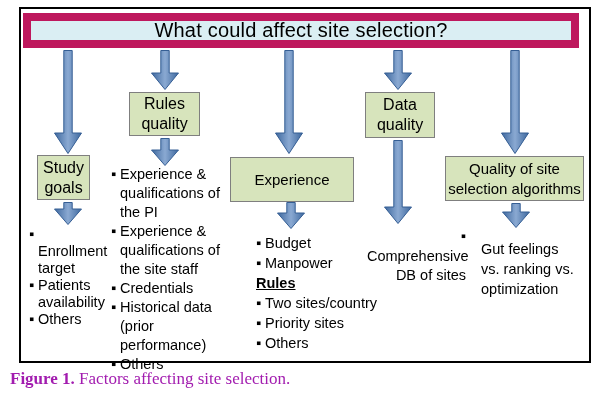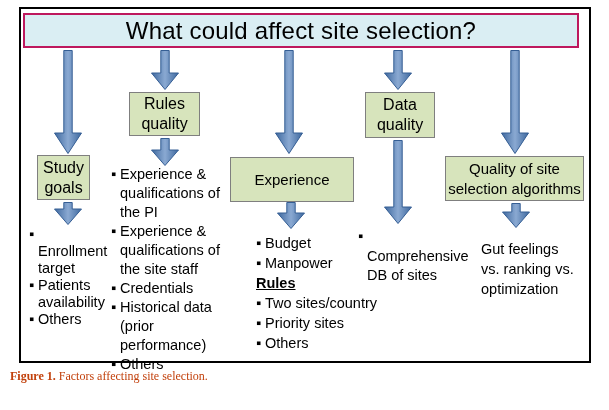--- a/index.html
+++ b/index.html
@@ -6,23 +6,23 @@
   .stage{
     position:relative;width:609px;height:410px;background:#ffffff;
     font-family:"Liberation Sans",sans-serif;color:#000;overflow:hidden;
   }
   .frame{
     position:absolute;left:19px;top:7px;width:572px;height:356px;
     border:2px solid #000;background:#fff;box-sizing:border-box;
   }
   .header-box{
     position:absolute;left:2px;top:4px;width:556px;height:35px;
-    background:#daeef3;border:2px solid #be185d;box-sizing:border-box;
+    background:#daeef3;border:8px solid #be185d;box-sizing:border-box;
     display:flex;align-items:center;justify-content:center;
-    font-size:24px;letter-spacing:0.2px;
+    font-size:20px;letter-spacing:0.2px;
   }
   .gbox{
     position:absolute;background:#d7e4bc;border:1.5px solid #7f7f7f;box-sizing:border-box;
     display:flex;flex-direction:column;align-items:center;justify-content:center;
     text-align:center;font-size:16px;line-height:20px;
   }
   .gbox .bl{white-space:nowrap;}
   .gbox.small{font-size:15px;line-height:20px;}
   .box-study{left:16px;top:146px;width:53px;height:45px;}
   .box-sites{left:108px;top:83px;width:71px;height:44px;}
@@ -34,26 +34,26 @@
     position:absolute;font-size:14.5px;
   }
   .blist ul{list-style:none;margin:0;padding:0;}
   .blist li{padding-left:9px;text-indent:-9px;}
   .blist li::before{content:"▪";display:inline-block;width:9px;text-indent:0;}
   .blist li.heading{padding-left:0;text-indent:0;font-weight:bold;text-decoration:underline;}
   .blist li.heading::before{content:none;}
   .col-study{left:8px;top:217px;width:78px;line-height:17px;}
   .col-sites{left:90px;top:156px;width:114px;line-height:19px;}
   .col-business{left:235px;top:224px;width:122px;line-height:20px;}
-  .col-data{left:337px;top:218px;width:108px;line-height:19.5px;}
+  .col-data{left:337px;top:218px;width:108px;line-height:19.5px;text-align:right;}
   .col-quality{left:460px;top:230px;width:120px;line-height:20px;font-size:14.5px;position:absolute;}
   .col-quality div{white-space:nowrap;}
   .caption{
     position:absolute;left:10px;top:369px;
-    font-family:"Liberation Serif",serif;font-size:12px;color:#c2410c;
+    font-family:"Liberation Serif",serif;font-size:17px;color:#a21caf;
   }
   .caption .cap-label{font-weight:bold;}
 </style>
 </head>
 <body>
 
 <div class="stage">
   <div class="frame">
 
     <div class="header-box">

